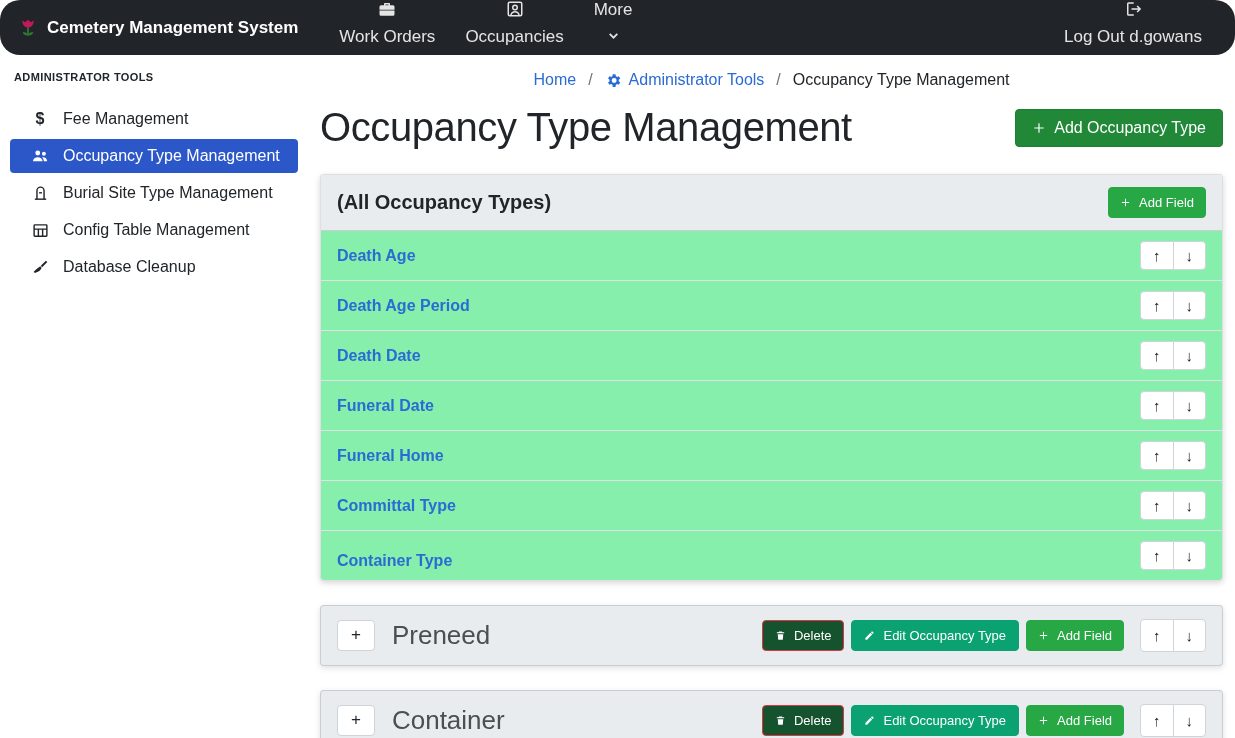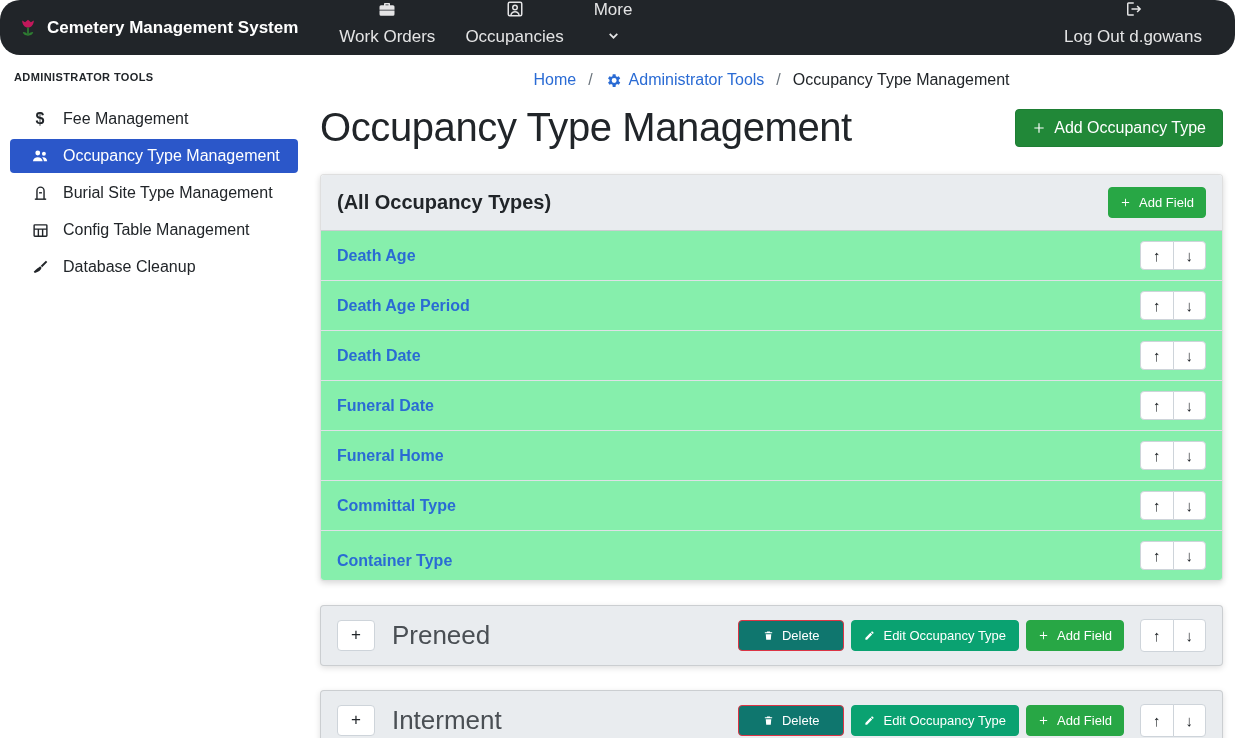--- a/index.html
+++ b/index.html
@@ -65,21 +65,21 @@
   .title-row { display: flex; justify-content: space-between; align-items: center; margin: 4px 0 24px; }
   .page-title { font-size: 40px; font-weight: 500; letter-spacing: -0.4px; color: #212529; }
 
   
   .btn {
     display: inline-flex; align-items: center; gap: 8px;
     border-radius: 4px; border: 1px solid transparent; color: #fff;
   }
   .btn-add-type { background: #218838; border-color: #1e7e34; font-size: 16px; padding: 9px 16px; }
   .btn-field { background: #28a745; border-color: #28a745; font-size: 13px; padding: 7px 11px; }
-  .btn-danger { background: #0f766e; border-color: #dc3545; font-size: 13px; padding: 7px 24px; }
+  .btn-danger { background: #14532d; border-color: #dc3545; font-size: 13px; padding: 7px 12px; }
   .btn-teal { background: #0aa271; border-color: #0aa271; font-size: 13px; padding: 7px 12px; }
   .btn-arrow {
     background: #fff; border: 1px solid #ced4da; color: #212529;
     font-size: 15px; padding: 3px 12px; line-height: 1.4;
   }
   .arrow-group { display: inline-flex; }
   .arrow-group .btn-arrow:first-child { border-radius: 4px 0 0 4px; }
   .arrow-group .btn-arrow:last-child { border-radius: 0 4px 4px 0; margin-left: -1px; }
   .btn-expand {
     background: #fff; border: 1px solid #ced4da; border-radius: 4px;
@@ -350,21 +350,21 @@
         </button>
         <span class="arrow-group">
           <button class="btn-arrow">↑</button>
           <button class="btn-arrow">↓</button>
         </span>
       </span>
     </div>
 
     <div class="section-bar">
       <button class="btn-expand">+</button>
-      <span class="section-title">Interment</span>
+      <span class="section-title">Container</span>
       <span class="section-actions">
         <button class="btn btn-danger">
           <span class="icon">
             <svg width="11" height="11" viewBox="0 0 24 24" fill="currentColor">
                 <path d="M9 3h6l1 2h4v2H4V5h4l1-2zM6 9h12l-1 12H7L6 9z"></path>
               </svg>
           </span>
           <span>Delete</span>
         </button>
         <button class="btn btn-teal">

